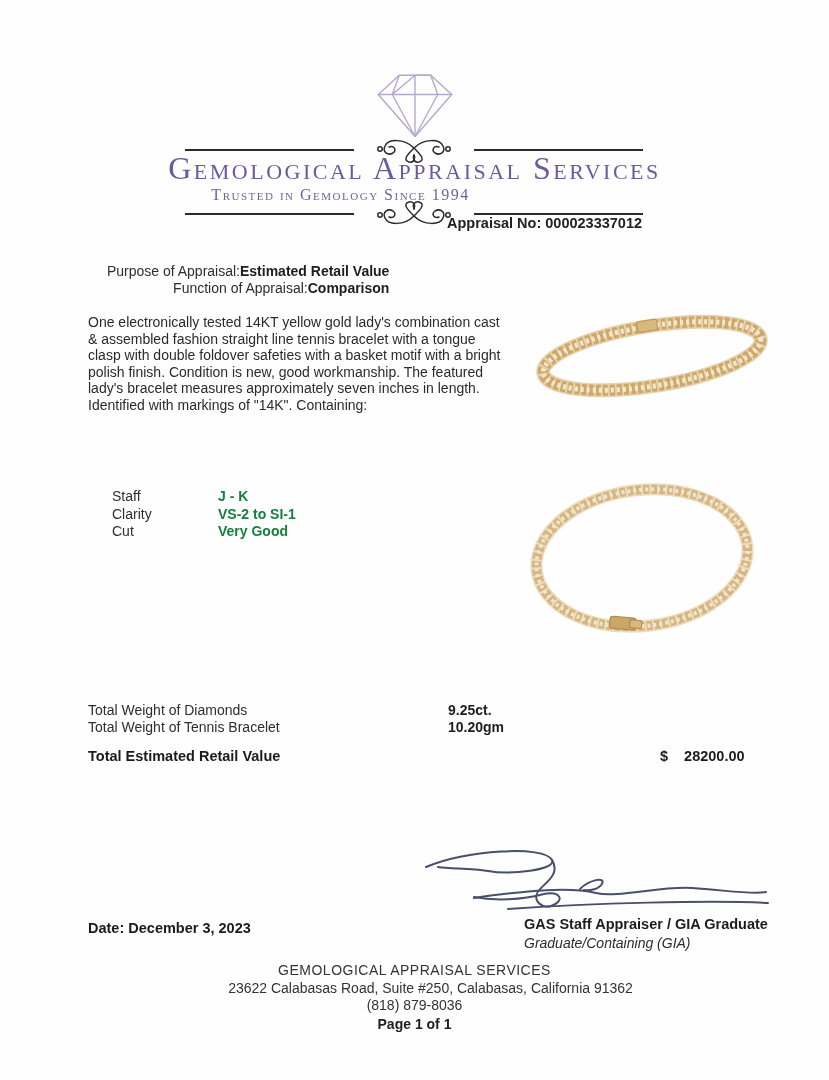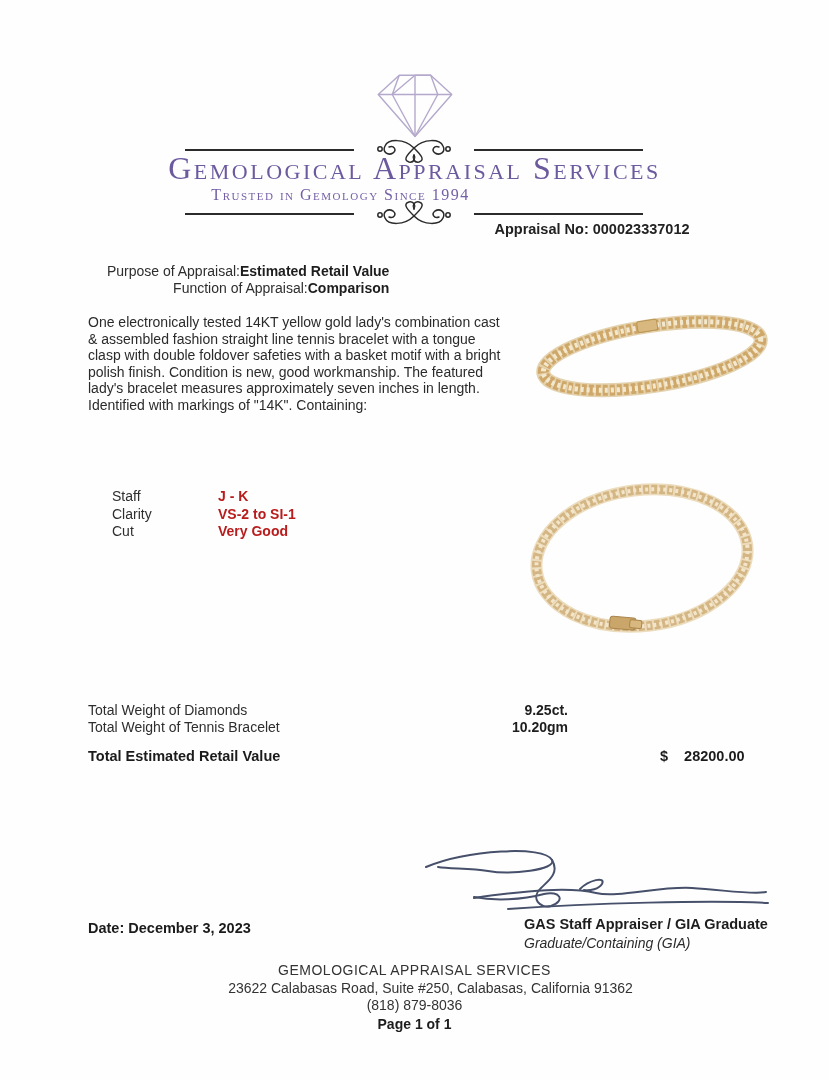--- a/index.html
+++ b/index.html
@@ -18,41 +18,41 @@
     position:absolute; left:0; top:150px; width:829px; text-align:center;
     font-family:"Liberation Serif", serif; font-variant:small-caps;
     font-size:32px; letter-spacing:2.5px; color:#6c5a9f; font-weight:500;
   }
   .brand-tagline {
     position:absolute; left:0; top:186px; width:681px; text-align:center;
     font-family:"Liberation Serif", serif; font-variant:small-caps;
     font-size:16px; letter-spacing:1.5px; color:#745fa6; font-weight:500;
   }
   .appraisal-no {
-    position:absolute; left:447px; top:221px; width:290px; text-align:center;
+    position:absolute; left:447px; top:215px; width:290px; text-align:left;
     font-weight:bold; font-size:14.5px; color:#222;
   }
   
   .info-block { position:absolute; left:88px; top:263px; font-size:14px; line-height:17px;text-align:right; }
   .info-label { display:inline-block; width:152px; }
   .info-value { font-weight:bold; color:#1d1d1d; }
   
   .para { position:absolute; left:88px; width:420px; font-size:14px; line-height:16.5px; color:#2b2b2b; }
   .para-1 { top:314px; }
   .para-2 { top:424px; }
   
   .grading-block { position:absolute; left:112px; top:488px; font-size:14px; line-height:17.5px; }
   .grade-label { display:inline-block; width:106px; }
-  .grade-value { font-weight:bold; color:#b91c1c; }
+  .grade-value { font-weight:bold; color:#15803d; }
   
   .photo-front { position:absolute; left:526px; top:302px; }
   .photo-back  { position:absolute; left:518px; top:468px; }
   
   .totals-labels { position:absolute; left:88px; top:702px; font-size:14px; line-height:17px; }
-  .totals-values { position:absolute; left:448px; top:702px; width:120px; text-align:right;
+  .totals-values { position:absolute; left:448px; top:702px; width:120px; text-align:left;
                    font-size:14px; line-height:17px; font-weight:bold; color:#1d1d1d; }
   .retail-label { position:absolute; left:88px; top:748px; font-size:14.5px; font-weight:bold; color:#1b1b1b; }
   .retail-value { position:absolute; left:660px; top:748px; font-size:14.5px; font-weight:bold; color:#1b1b1b; display:flex; }
   .retail-value .currency { margin-right:16px; }
   
   .signature-svg { position:absolute; left:412px; top:843px; }
   .sig-title { position:absolute; left:524px; top:916px; font-size:14.5px; font-weight:bold; color:#1d1d1d; }
   .sig-subtitle { position:absolute; left:524px; top:935px; font-size:14px; font-style:italic; color:#2c2c2c; }
   .date-line { position:absolute; left:88px; top:920px; font-size:14.5px; font-weight:bold; color:#1b1b1b; }
   

